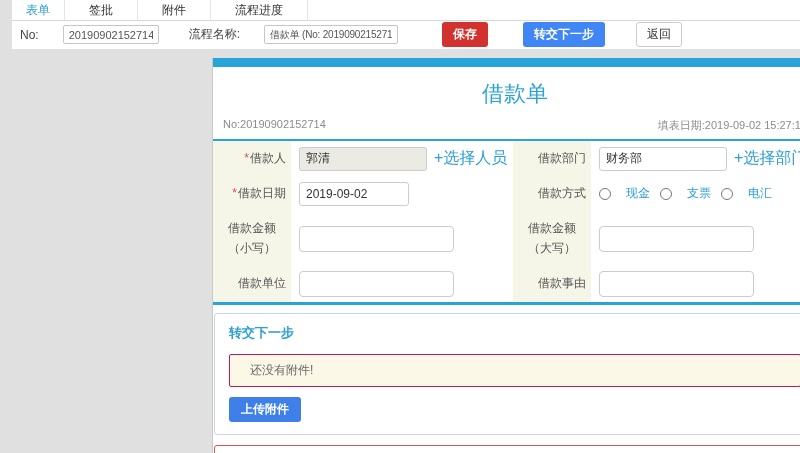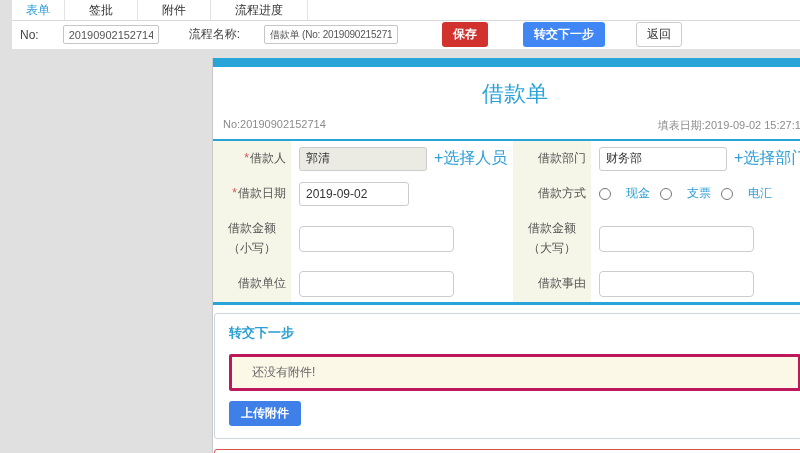--- a/index.html
+++ b/index.html
@@ -36,21 +36,21 @@
   .inp { border:1px solid #ccc; border-radius:3px; height:24px; padding:0 6px; font-size:12px; color:#333; background:#fff; font-family:inherit; }
   .inp.ro { background:#ebebe4; }
   .w128 { width:128px; } .w110 { width:110px; } .w155 { width:155px; height:26px; border-radius:4px; }
   .link { color:#2e9fd6; font-size:16px; text-decoration:none; cursor:pointer; white-space:nowrap; }
   .radio-opt { display:inline-flex; align-items:center; gap:14px; color:#2e9fd6; font-size:12px; margin-right:3px; cursor:pointer; }
   .radio-opt input { width:12px; height:12px; margin:0 1px 0 0; }
 
   
   .sub-panel { margin:8px 1px 0; border:1px solid #ccd6dd; border-radius:3px; padding:10px 14px 12px; background:#fff; }
   .sub-title { font-size:13px; font-weight:bold; color:#2b9fd4; }
-  .alert { margin:12px 0 10px; background:#fcf8e8; border:3px solid #be185d; padding:7px 20px; font-size:12px; color:#666; border-radius:2px; }
+  .alert { margin:12px 0 10px; background:#fcf8e8; border:1px solid #be185d; padding:7px 20px; font-size:12px; color:#666; border-radius:2px; }
   .upload-btn { display:inline-block; background:#3e7fe8; color:#fff; font-size:12px; font-weight:bold; padding:4px 12px; border-radius:3px; border:none; cursor:pointer; font-family:inherit;text-align:right; }
 
   .approval { border-color:#d9534f; margin-top:10px; min-height:210px; }
 </style>
 </head>
 <body>
 
 <div class="topbar">
   <div class="tabs">
     <div class="tab active">表单</div>

